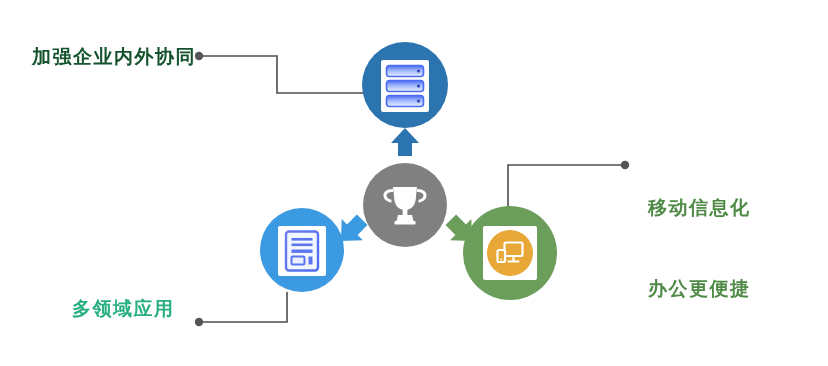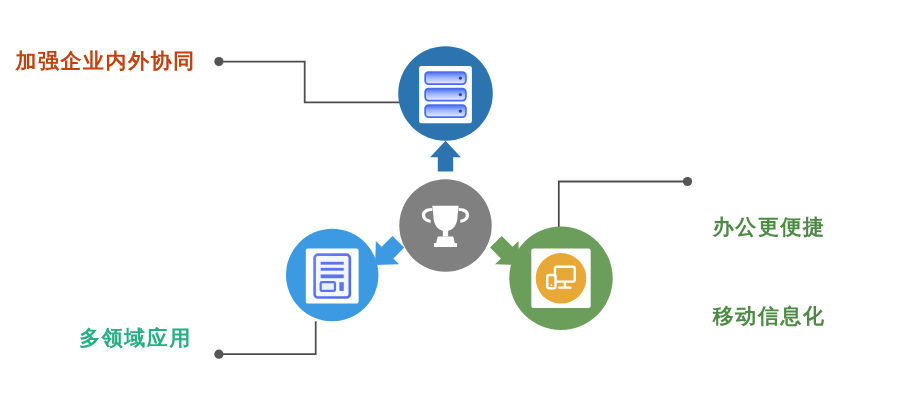--- a/index.html
+++ b/index.html
@@ -31,23 +31,23 @@
   }
   .label {
     position: absolute;
     font-weight: bold;
     font-size: 19px;
     letter-spacing: 1.5px;
     white-space: pre;
     line-height: 27px;
   }
   #label-collab {
-    left: 14px;
+    left: 32px;
     top: 43px;
-    color: #c2410c;
+    color: #14532d;
   }
   #label-mobile {
     left: 648px;
     top: 140px;
     color: #4E8A46;
   }
   #label-domains {
     left: 72px;
     top: 295px;
     color: #27AE82;
@@ -173,17 +173,17 @@
       </g>
     </g>
 
   </svg>
 
   <div class="label" id="label-collab">加强企业内外协同</div>
 
   <div class="label" id="label-domains">多领域应用</div>
 
   <div class="label" id="label-mobile">
+    <span class="label-line">移动信息化</span>
     <span class="label-line">办公更便捷</span>
-    <span class="label-line">移动信息化</span>
   </div>
 
 </div>
 
 </body></html>

